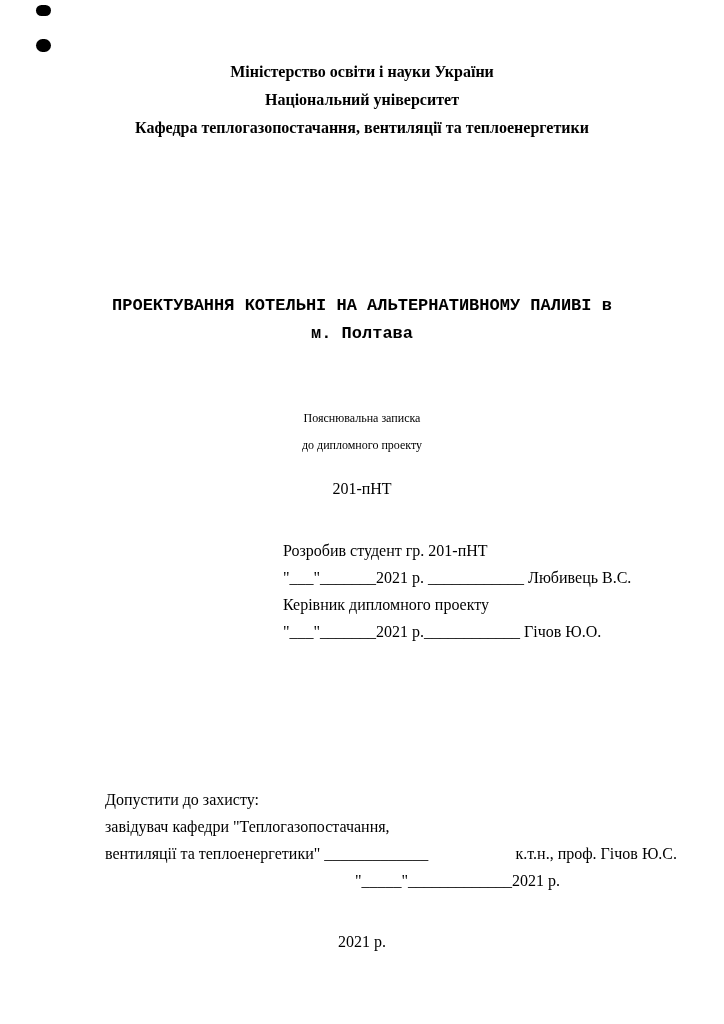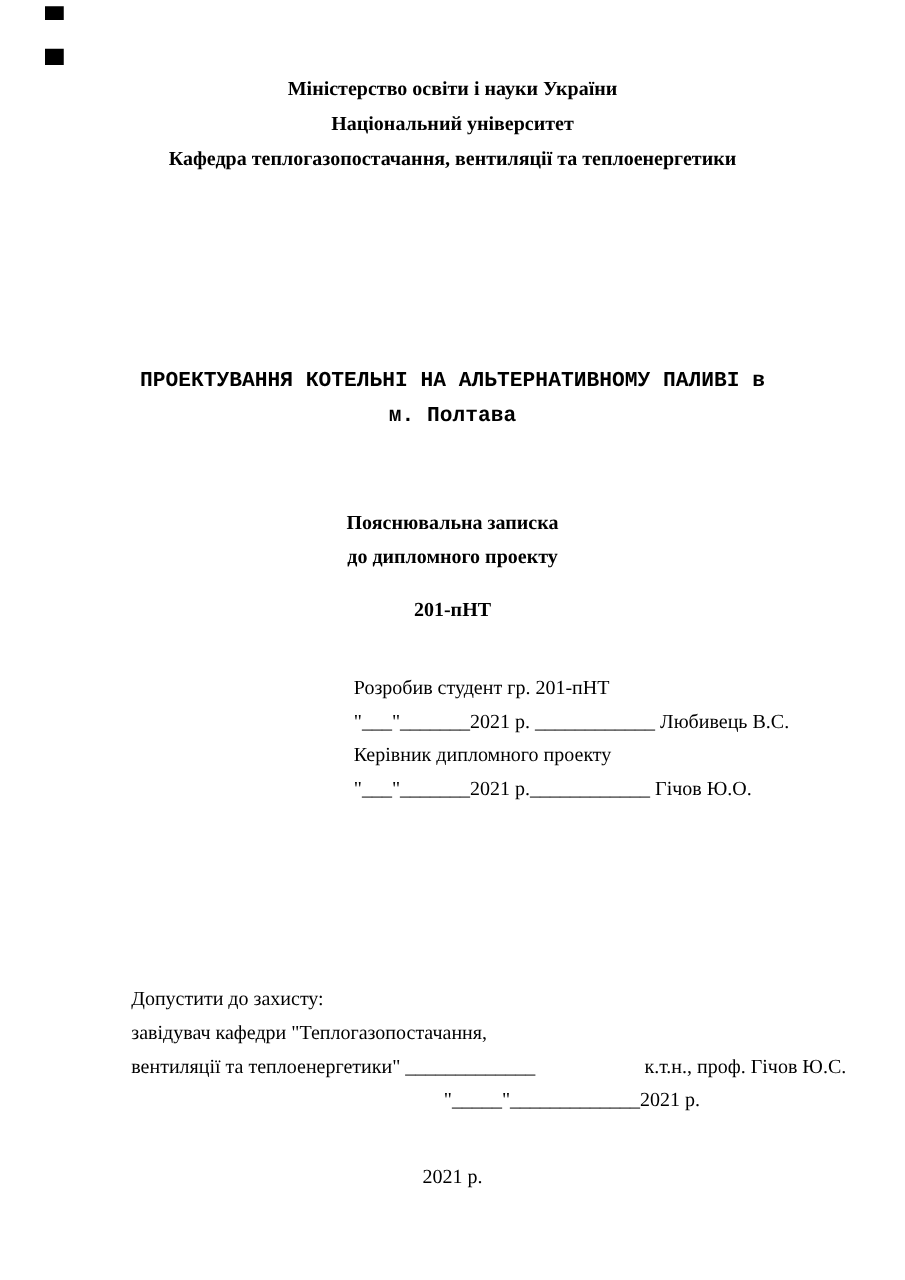--- a/index.html
+++ b/index.html
@@ -1,15 +1,15 @@
 <!DOCTYPE html>
 <html><head>
 <meta charset="utf-8">
 <style>
-  * { margin: 0; padding: 0; box-sizing: border-box; }
+  * { margin: 0; padding: 0; box-sizing: border-box; border-radius: 23px; }
   html, body { background: #ffffff; }
   .page {
     position: relative;
     width: 724px;
     height: 1024px;
     background: #ffffff;
     color: #000000;
     font-family: "Liberation Serif", serif;
     overflow: hidden;
   }
@@ -40,31 +40,31 @@
     font-size: 17px;
     line-height: 28px;
     font-family: Liberation Mono, monospace;
   }
   .subtitle-block {
     position: absolute;
     top: 405px;
     left: 0;
     width: 100%;
     text-align: center;
-    font-weight: bold;
-    font-size: 16px;
+    font-weight: normal;
+    font-size: 12px;
     line-height: 27px;
   }
   .group-line {
     position: absolute;
     top: 475px;
     left: 0;
     width: 100%;
     text-align: center;
-    font-weight: bold;
+    font-weight: normal;
     font-size: 16px;
     line-height: 27px;
   }
   .signature-block {
     position: absolute;
     top: 537px;
     left: 283px;
     font-size: 16px;
     line-height: 27px;
     text-align: left;

